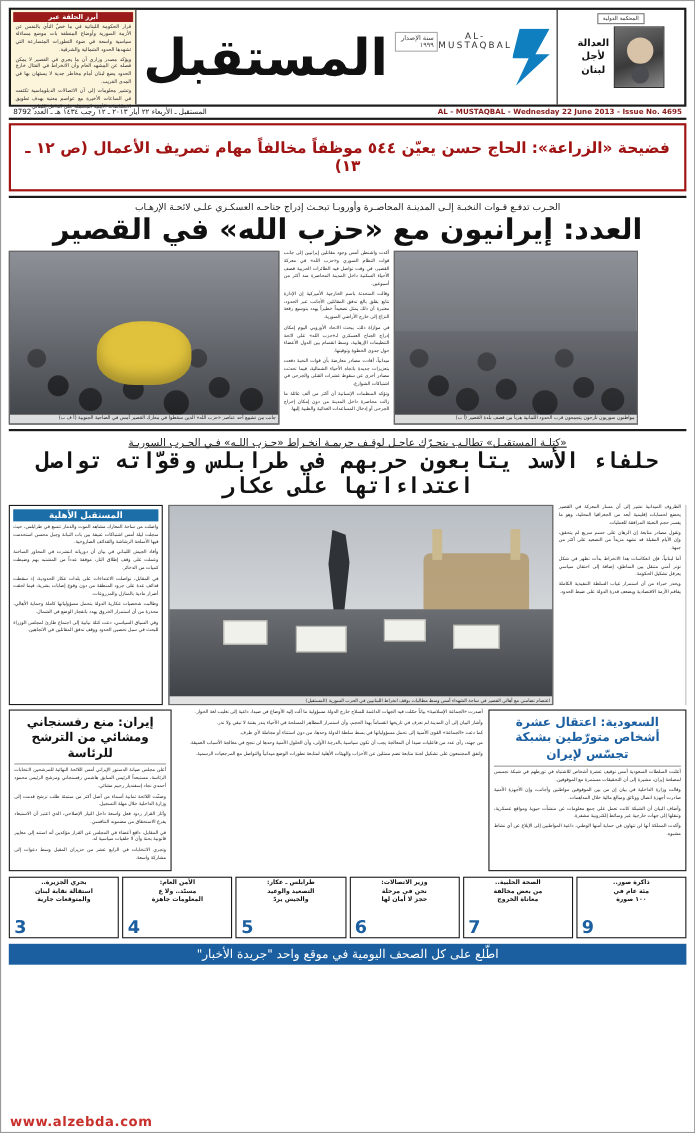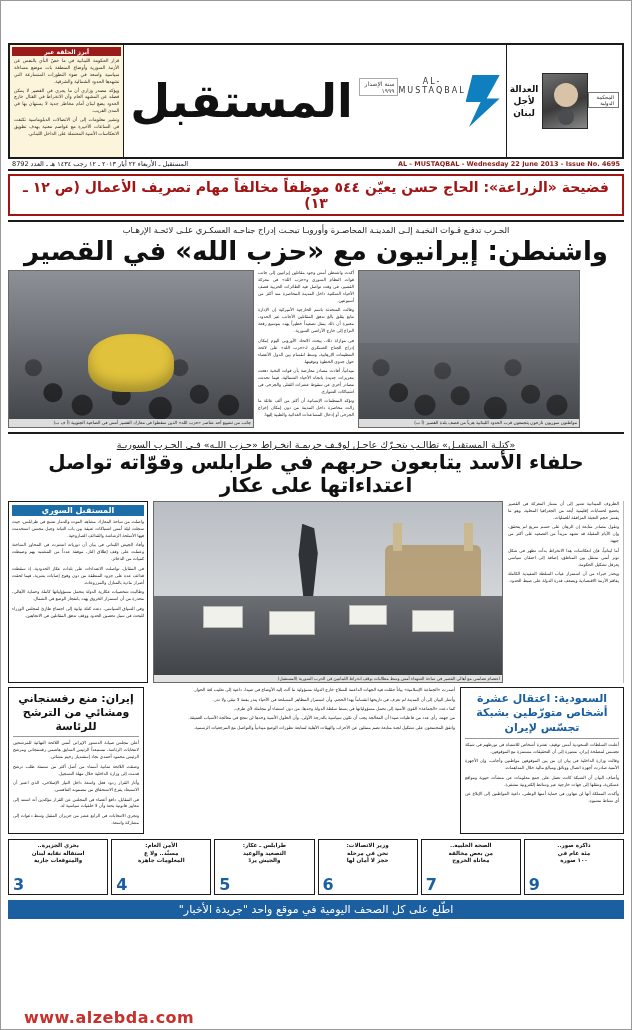--- a/index.html
+++ b/index.html
@@ -15,33 +15,32 @@
     position: relative;
     overflow: hidden;
     border: 1px solid #999;
     direction: rtl;
   }
   .inner { padding: 6px 7px 0 7px; }
 
   
   .masthead {
     border: 2px solid #1b1b1b;
-    height: 116px;
+    height: 90px;
     display: flex;
     flex-direction: row-reverse;
     align-items: stretch;
     background: #fff;
-    margin-top: 36px;
   }
   .mast-left-box {
     width: 152px;
     border-left: 1px solid #1b1b1b;
     padding: 3px;
     display: flex;
-    flex-direction: row;
+    flex-direction: column;
     align-items: center;
     justify-content: flex-start;
   }
   .mast-left-box .court-title {
     font-size: 5px;
     color: #1b1b1b;
     border: 1px solid #777;
     padding: 1px 4px;
     margin-bottom: 2px;
     letter-spacing: .3px;
@@ -123,21 +122,21 @@
     padding: 1px 4px;
     font-size: 6.5px;
     color: #111;
   }
   .datebar .en { direction: ltr; color: #8a1b1b; font-weight: bold; font-size: 6.5px; }
 
   
   .redbanner {
     border: 2px solid #a01414;
     margin-top: 3px;
-    padding: 3px 6px;
+    padding: 13px 6px;
     text-align: center;
     color: #a01414;
     font-size: 14px;
     font-weight: bold;
     background: #fff;
   }
 
   .rule { border-top: 2px solid #1b1b1b; margin: 4px 0 3px; }
 
   
@@ -209,20 +208,21 @@
     margin: 5px 0 1px;
     text-decoration: underline;
   }
   .head2 {
     text-align: center;
     font-size: 20px;
     font-weight: bold;
     color: #111;
     line-height: 1.15;
     margin: 1px 0 4px;
+    font-family: Liberation Mono, monospace;
   }
 
   
   .midsec { display: flex; flex-direction: row-reverse; gap: 5px; }
   .col-right-art {
     width: 140px;
     border: 1px solid #1b1b1b;
     padding: 3px;
   }
   .col-right-art .artbar {
@@ -276,23 +276,23 @@
 
   .col-left-art { width: 116px; border-right: 1px solid #bbb; padding-right: 4px; }
 
   
   .lower-heads { text-align: center; margin-top: 5px; }
   .lower-heads .l1 { font-size: 9.5px; color: #1b1b1b; }
   .lower-heads .l2 { font-size: 17px; font-weight: bold; color: #111; margin-top: 1px; }
 
   .lowersec { display: flex; flex-direction: row-reverse; gap: 5px; margin-top: 4px; }
   .lw-col { }
-  .lw-right { width: 136px; }
+  .lw-right { width: 148px; }
   .lw-mid   { flex: 1; }
-  .lw-left  { width: 164px; }
+  .lw-left  { width: 180px; }
 
   .boxed { border: 1px solid #1b1b1b; padding: 4px; }
   .box-title {
     font-size: 11px; font-weight: bold; color: #111;
     text-align: center; line-height: 1.25; margin-bottom: 3px;
   }
   .hr-thin { border-top: 1px solid #999; margin: 3px 0; }
 
   .blue-title {
     color: #1b5fa0; font-weight: bold; font-size: 11px;
@@ -318,23 +318,23 @@
   .footer {
     margin-top: 5px;
     background: #1b5fa0;
     color: #fff;
     text-align: center;
     font-size: 11px;
     font-weight: normal;
     padding: 3px;
   }
   .watermark {
-    position: absolute; left: 23px; bottom: 2px;
+    position: absolute; left: 8px; bottom: 2px;
     direction: ltr;
-    font-size: 16px; font-weight: bold;
+    font-size: 12px; font-weight: bold;
     color: #c8302c;
     letter-spacing: .5px;
     text-shadow: 0 0 2px #fff;
   }
 </style>
 </head>
 <body>
 
 <div class="page">
   <div class="inner">
@@ -375,21 +375,21 @@
     <div class="datebar">
       <span>المستقبل ـ الأربعاء ٢٢ أيار ٢٠١٣ ـ ١٢ رجب ١٤٣٤ هـ ـ العدد 8792</span>
       <span class="en">AL - MUSTAQBAL - Wednesday  22 June  2013 - Issue No. 4695</span>
     </div>
 
     <div class="redbanner">فضيحة «الزراعة»: الحاج حسن يعيّن ٥٤٤ موظفاً مخالفاً مهام تصريف الأعمال   (ص ١٢ ـ ١٣)</div>
 
     <div class="rule"></div>
 
     <div class="lead-kicker">الحـرب تدفـع قـوات النخبـة إلـى المدينـة المحاصـرة وأوروبـا تبحـث إدراج جناحـه العسكـري علـى لائحـة الإرهـاب</div>
-    <div class="lead-head">واشنطن: إيرانيون مع «حزب الله» في القصير</div>
+    <div class="lead-head">العدد: إيرانيون مع «حزب الله» في القصير</div>
 
     <div class="photos">
       <div class="photo left">
         <div class="crowd"></div>
         <div class="flagblob"></div>
         <div class="cap">جانب من تشييع أحد عناصر «حزب الله» الذين سقطوا في معارك القصير أمس في الضاحية الجنوبية   (أ ف ب)</div>
       </div>
 
       <div style="width:96px">
         <div class="bodytext">
@@ -408,21 +408,21 @@
       </div>
     </div>
 
     <div class="rule"></div>
 
     <div class="subhead-center">«كتلـة المستقبـل» تطالـب بتحـرّك عاجـل لوقـف جريمـة انخـراط «حـزب اللـه» فـي الحـرب السوريـة</div>
     <div class="head2">حلفاء الأسد يتابعون حربهم في طرابلس وقوّاته تواصل اعتداءاتها على عكار</div>
 
     <div class="midsec">
       <div class="col-right-art">
-        <div class="artbar">المستقبل السوري</div>
+        <div class="artbar">المستقبل الأهلية</div>
         <div class="bodytext">
           <p>واصلت من ساحة المعارك مشاهد الموت والدمار تتسع في طرابلس، حيث سجلت ليلة أمس اشتباكات عنيفة بين باب التبانة وجبل محسن استخدمت فيها الأسلحة الرشاشة والقذائف الصاروخية.</p>
           <p>وأفاد الجيش اللبناني في بيان أن دورياته انتشرت في المحاور الساخنة وعملت على وقف إطلاق النار، موقفة عدداً من المشتبه بهم وضبطت كميات من الذخائر.</p>
           <p>في المقابل، تواصلت الاعتداءات على بلدات عكار الحدودية، إذ سقطت قذائف عدة على جرود المنطقة من دون وقوع إصابات بشرية، فيما لحقت أضرار مادية بالمنازل والمزروعات.</p>
           <p>وطالبت شخصيات عكارية الدولة بتحمل مسؤولياتها كاملة وحماية الأهالي، محذرة من أن استمرار الخروق يهدد بانفجار الوضع في الشمال.</p>
           <p>وفي السياق السياسي، دعت كتلة نيابية إلى اجتماع طارئ لمجلس الوزراء للبحث في سبل تحصين الحدود ووقف تدفق المقاتلين في الاتجاهين.</p>
         </div>
       </div>
 
       <div class="col-mid-photo">

